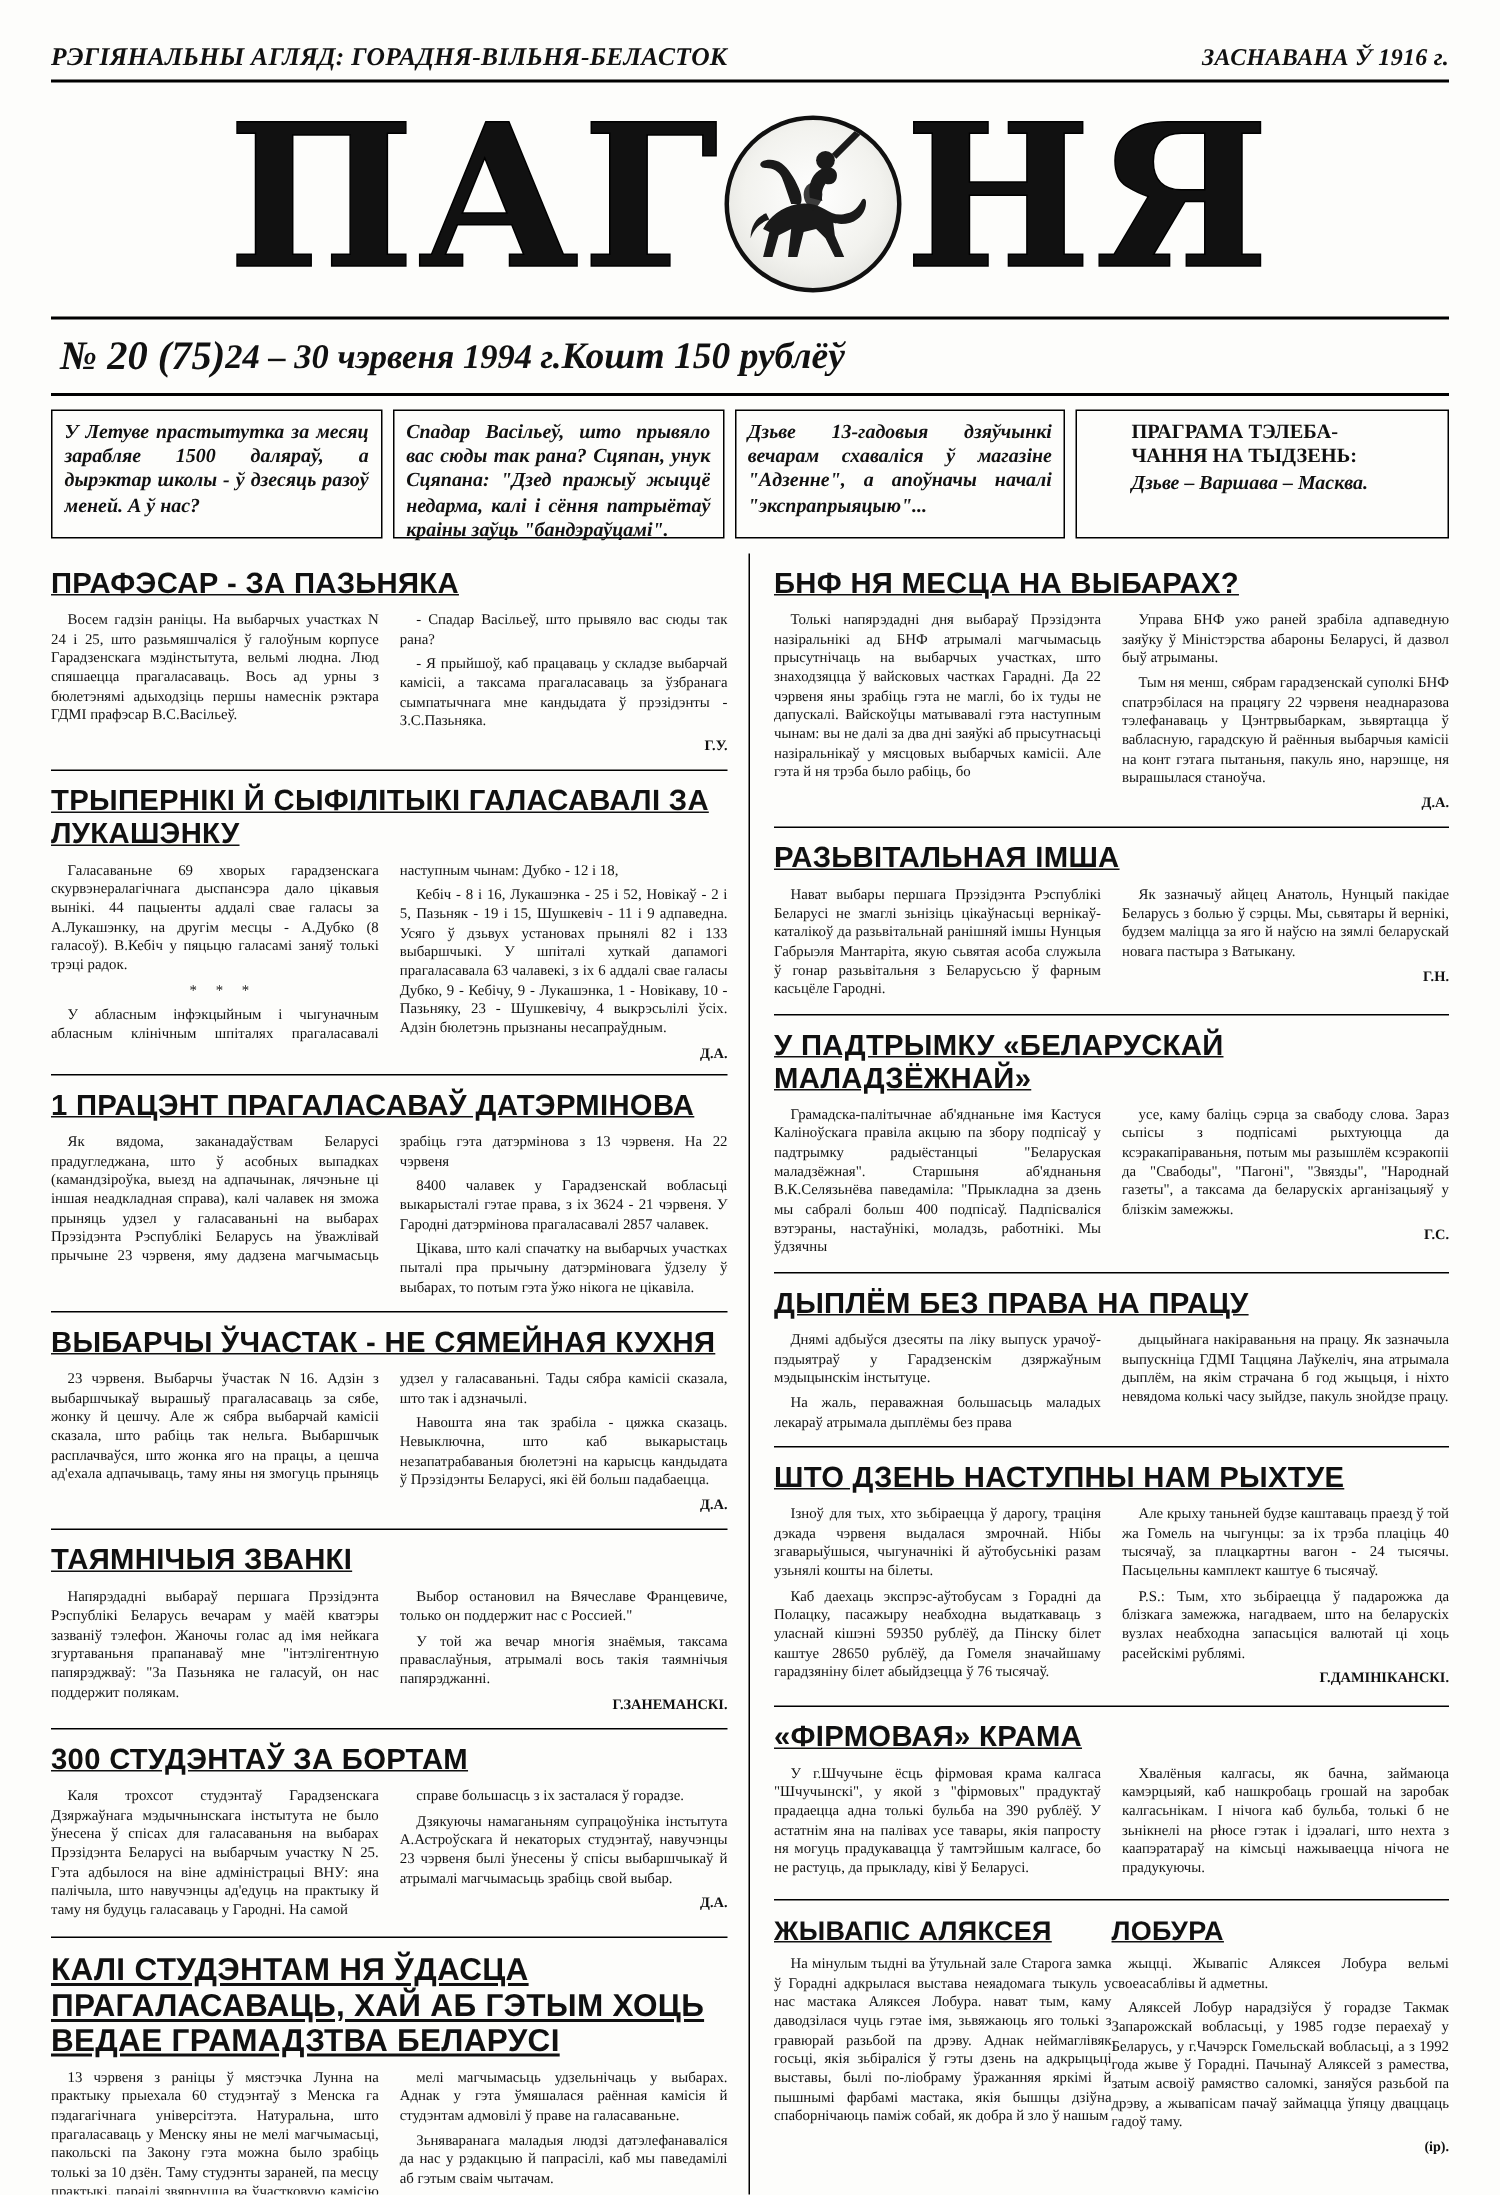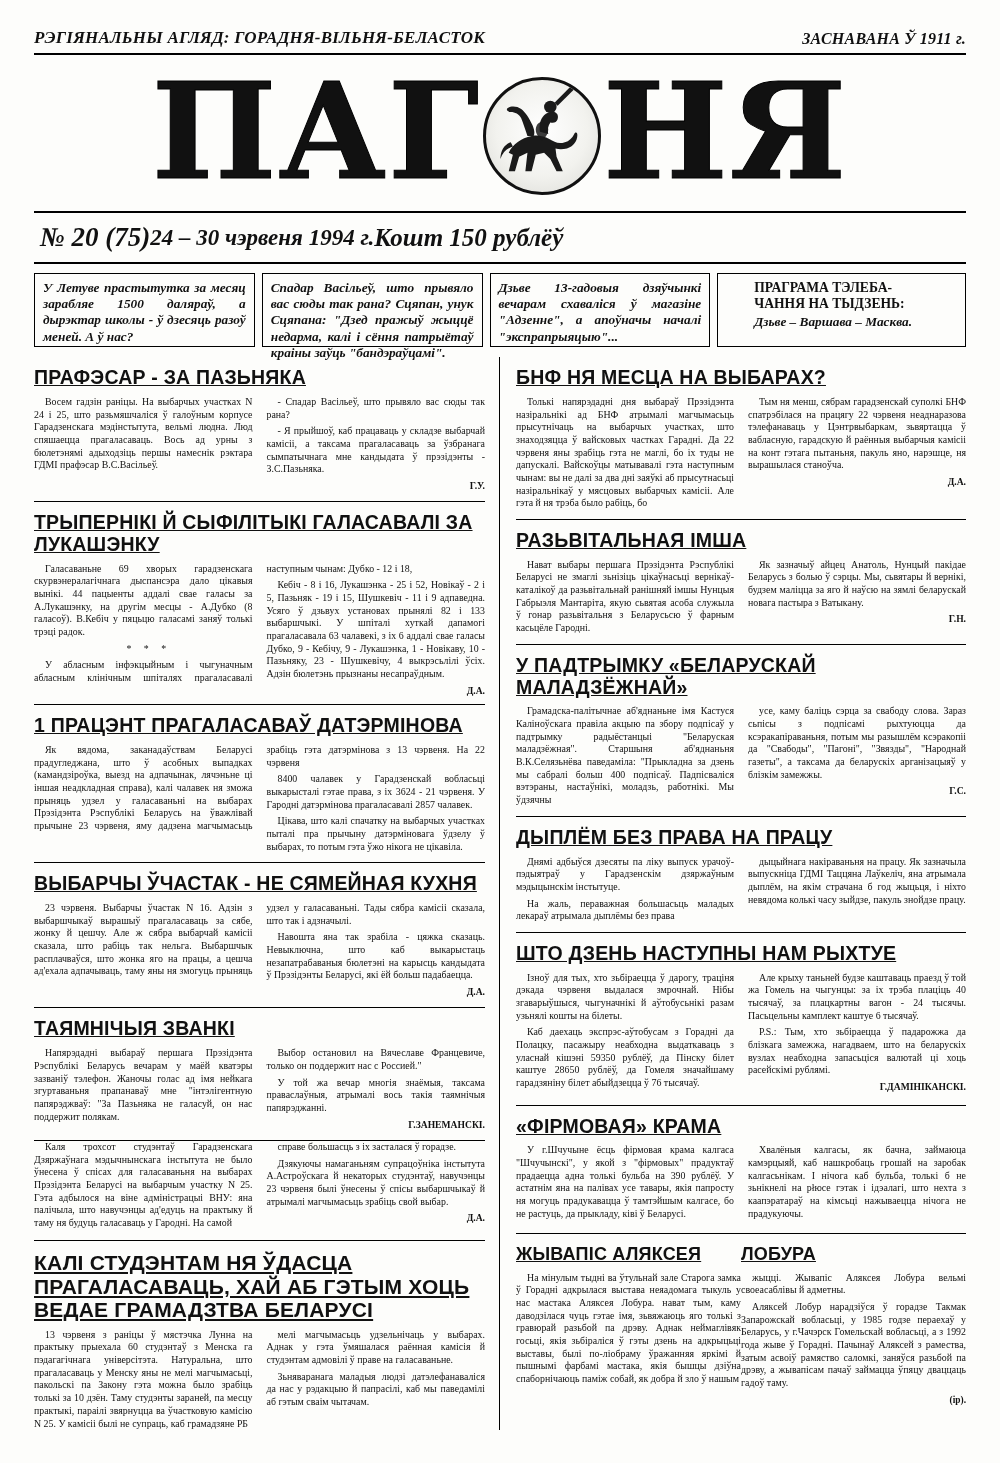--- a/index.html
+++ b/index.html
@@ -59,21 +59,21 @@
     font-style:italic; font-weight:bold;
   }
   .issue-no { font-size:27px; }
   .issue-date { font-size:23px; }
   .issue-price { font-size:25px; }
   .rule-after-issue { border-top:2px solid #000; }
 
   
   .teasers {
     display:flex; gap:0; margin-top:9px; margin-bottom:10px;
-    height:74px;
+    height:86px;
   }
   .teaser {
     flex:1; border:1.5px solid #000; margin-right:7px;
     padding:6px 8px 4px 8px;
     font-style:italic; font-weight:bold; font-size:13.3px; line-height:1.22;
     text-align:justify;
   }
   .teaser:last-child { margin-right:0;padding-left:36px; }
   .teaser.program { font-style:normal; text-align:left; }
   .teaser.program .hl {
@@ -116,21 +116,21 @@
   .divider { border-top:1.2px solid #000; margin:9px 0 0 0; }
   .divider-thin { border-top:0.8px solid #000; margin:7px 0 0 0; }
 </style>
 </head>
 <body>
 
 <div class="page">
 
   <div class="top-bar">
     <div class="left">РЭГІЯНАЛЬНЫ АГЛЯД: ГОРАДНЯ-ВІЛЬНЯ-БЕЛАСТОК</div>
-    <div class="right">ЗАСНАВАНА Ў 1911 г.</div>
+    <div class="right">ЗАСНАВАНА Ў 1916 г.</div>
   </div>
   <div class="rule-thick"></div>
 
   <div class="logo-wrap">
     <div class="logo-text">
       <span>ПАГ</span>
       <span class="knight">
         <svg viewBox="0 0 100 100" aria-hidden="true">
           <g fill="#1a1a1a">
 
@@ -225,20 +225,21 @@
         <div class="two-col">
           <p>Напярэдадні выбараў першага Прэзідэнта Рэспублікі Беларусь вечарам у маёй кватэры зазваніў тэлефон. Жаночы голас ад імя нейкага згуртаваньня прапанаваў мне "інтэлігентную папярэджваў: "За Пазьняка не галасуй, он нас поддержит полякам.</p>
           <p>Выбор остановил на Вячеславе Францевиче, только он поддержит нас с Россией."</p>
           <p>У той жа вечар многія знаёмыя, таксама праваслаўныя, атрымалі вось такія таямнічыя папярэджанні.</p>
           <p class="sig">Г.ЗАНЕМАНСКІ.</p>
         </div>
       </div>
       <div class="divider"></div>
 
       <div>
+        <h2 class="head">300 СТУДЭНТАЎ ЗА БОРТАМ</h2>
         <div class="two-col">
           <p>Каля трохсот студэнтаў Гарадзенскага Дзяржаўнага мэдычнынскага інстытута не было ўнесена ў спісах для галасаваньня на выбарах Прэзідэнта Беларусі на выбарчым участку N 25. Гэта адбылося на віне адміністрацыі ВНУ: яна палічыла, што навучэнцы ад'едуць на практыку й таму ня будуць галасаваць у Гародні. На самой</p>
           <p>справе большасць з іх засталася ў горадзе.</p>
           <p>Дзякуючы намаганьням супрацоўніка інстытута А.Астроўскага й некаторых студэнтаў, навучэнцы 23 чэрвеня былі ўнесены ў спісы выбаршчыкаў й атрымалі магчымасьць зрабіць свой выбар.</p>
           <p class="sig">Д.А.</p>
         </div>
       </div>
       <div class="divider"></div>
 
       <div>
@@ -252,20 +253,21 @@
       </div>
 
     </div>
 
     <div class="col-right">
 
       <div>
         <h2 class="head">БНФ НЯ МЕСЦА НА ВЫБАРАХ?</h2>
         <div class="two-col">
           <p>Толькі напярэдадні дня выбараў Прэзідэнта назіральнікі ад БНФ атрымалі магчымасьць прысутнічаць на выбарчых участках, што знаходзяцца ў вайсковых частках Гарадні. Да 22 чэрвеня яны зрабіць гэта не маглі, бо іх туды не дапускалі. Вайскоўцы матывавалі гэта наступным чынам: вы не далі за два дні заяўкі аб прысутнасьці назіральнікаў у мясцовых выбарчых камісіі. Але гэта й ня трэба было рабіць, бо</p>
+          <p>Управа БНФ ужо раней зрабіла адпаведную заяўку ў Міністэрства абароны Беларусі, й дазвол быў атрыманы.</p>
           <p>Тым ня менш, сябрам гарадзенскай суполкі БНФ спатрэбілася на працягу 22 чэрвеня неаднаразова тэлефанаваць у Цэнтрвыбаркам, зьвяртацца ў вабласную, гарадскую й раённыя выбарчыя камісіі на конт гэтага пытаньня, пакуль яно, нарэшце, ня вырашылася станоўча.</p>
           <p class="sig">Д.А.</p>
         </div>
       </div>
       <div class="divider"></div>
 
       <div>
         <h2 class="head">РАЗЬВІТАЛЬНАЯ  ІМША</h2>
         <div class="two-col">
           <p>Нават выбары першага Прэзідэнта Рэспублікі Беларусі не змаглі зьнізіць цікаўнасьці вернікаў-каталікоў да разьвітальнай ранішняй імшы Нунцыя Габрыэля Мантаріта, якую сьвятая асоба служыла ў гонар разьвітальня з Беларусьсю ў фарным касьцёле Гародні.</p>

